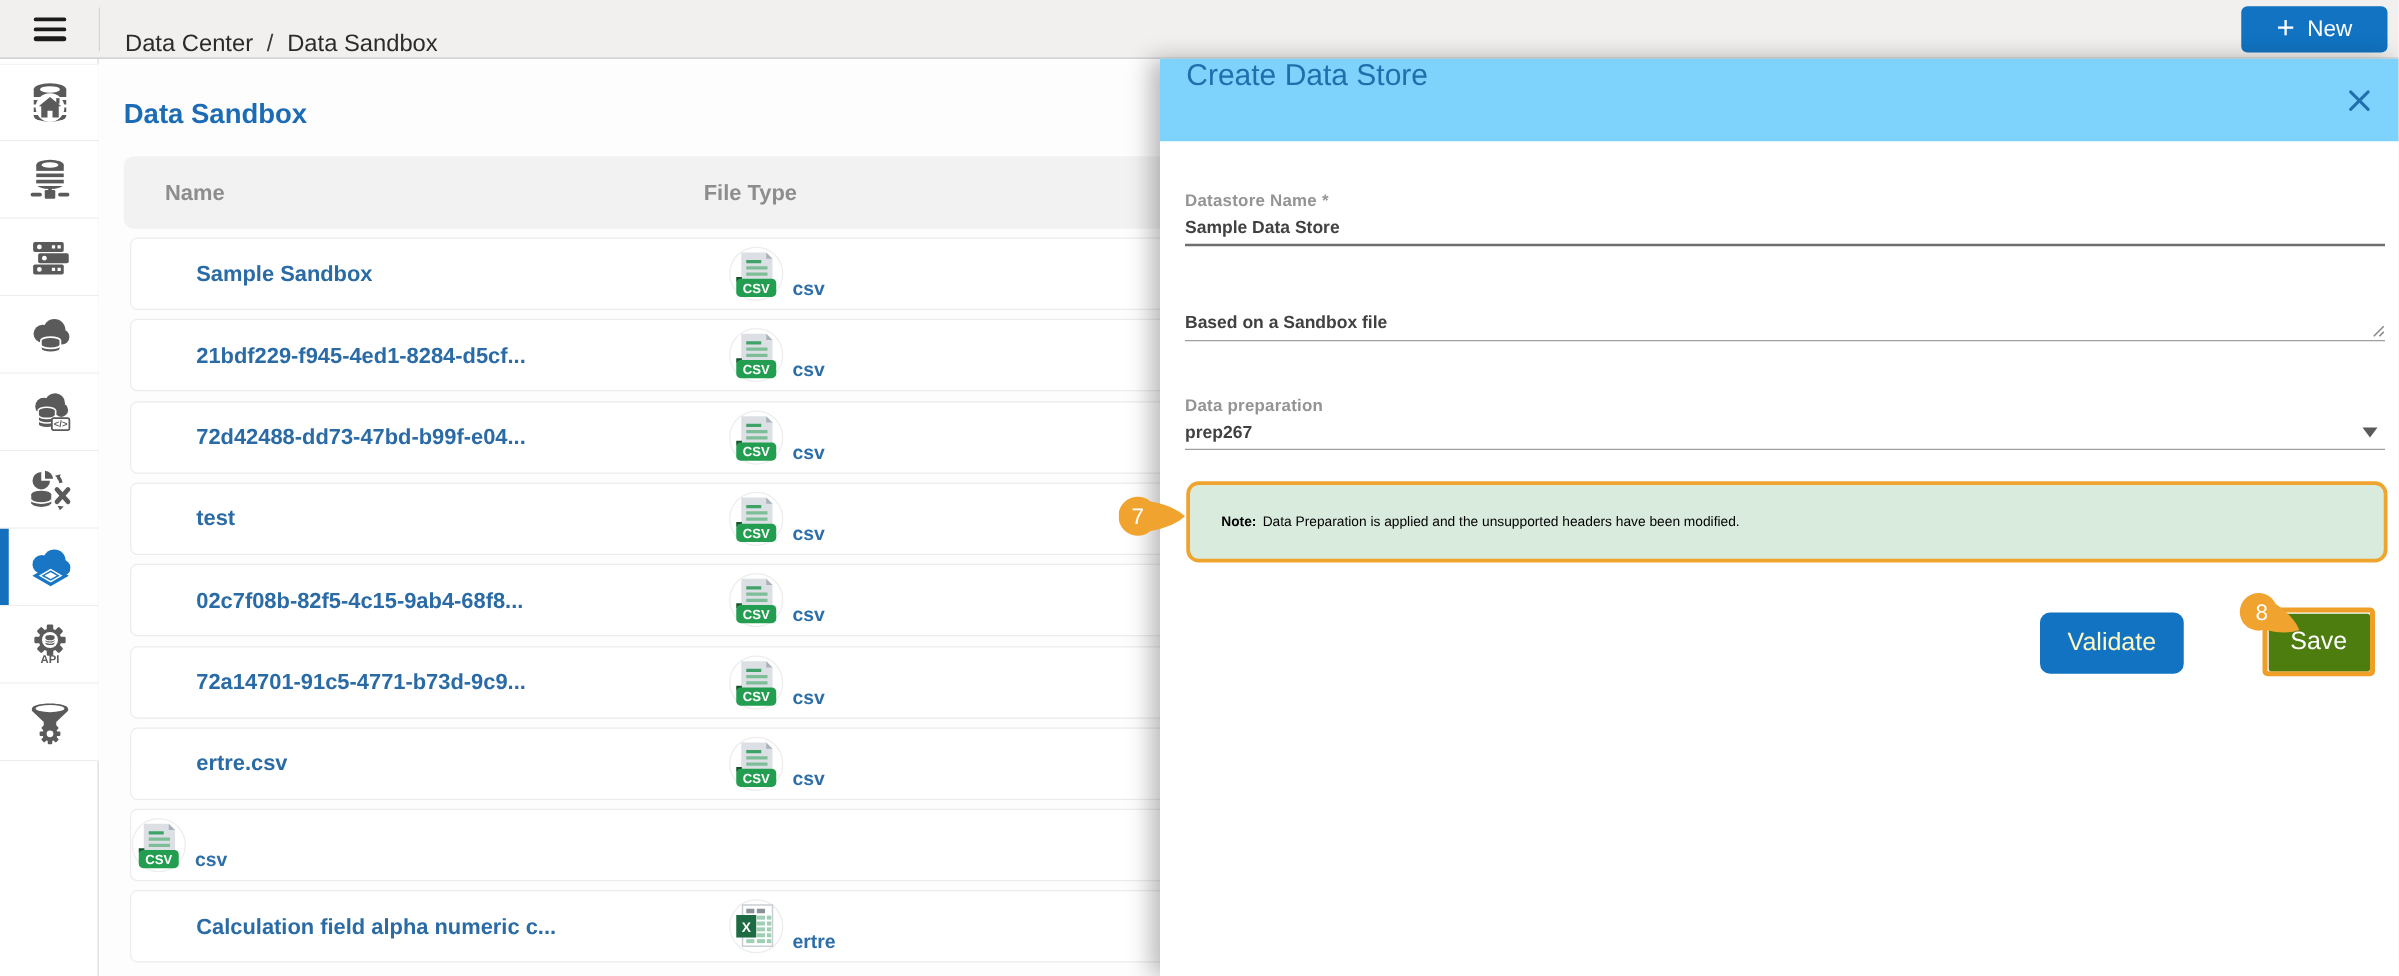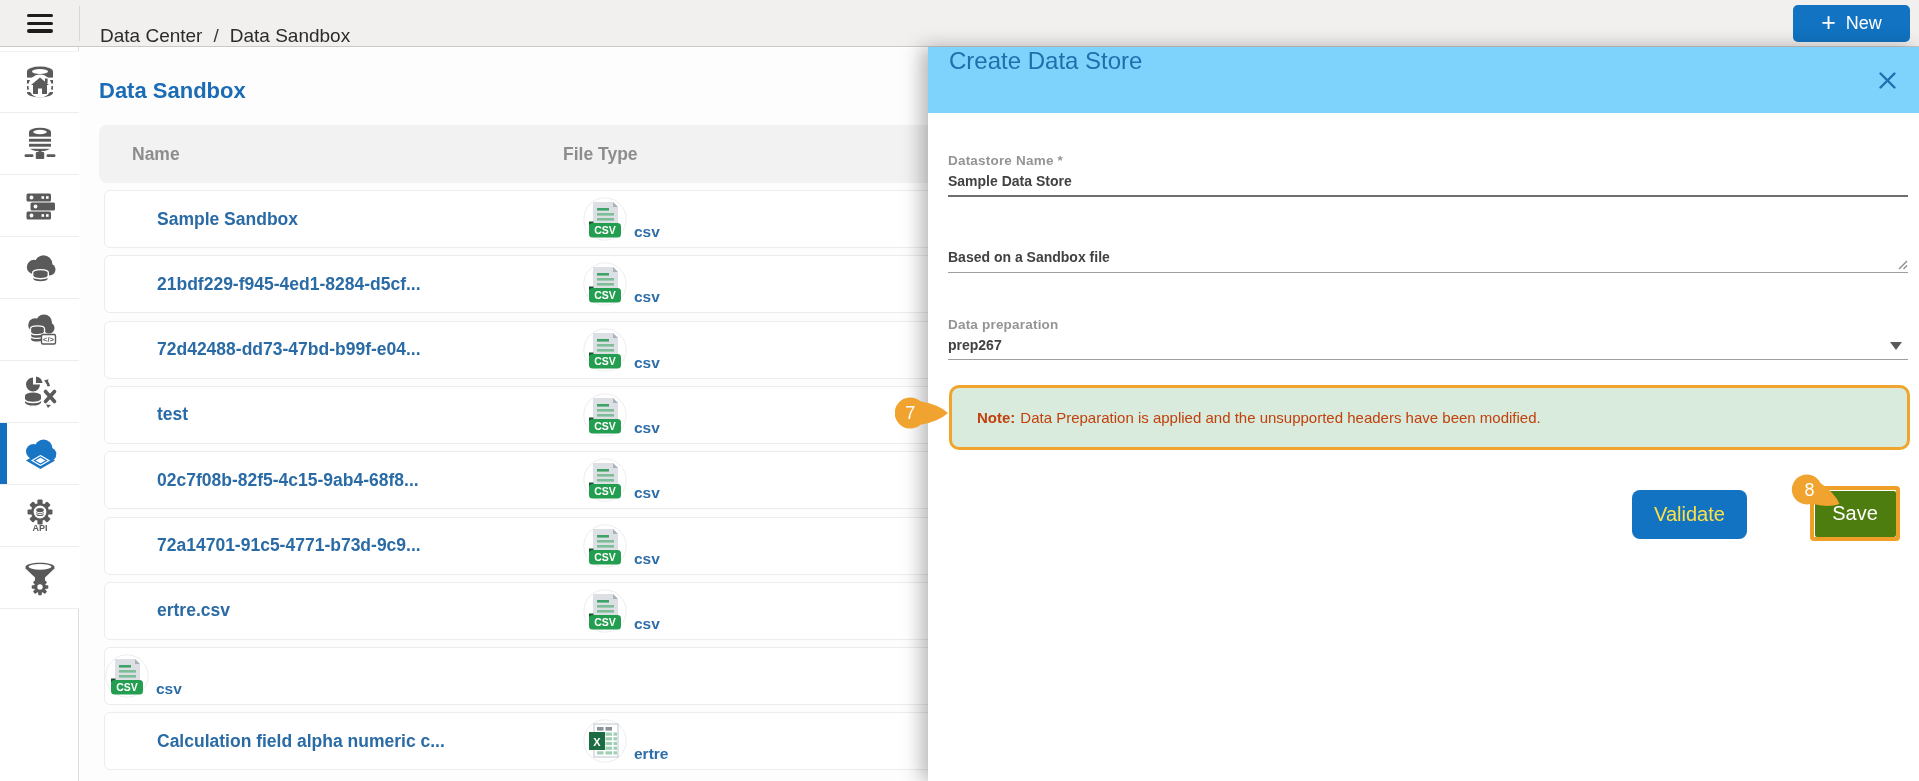--- a/index.html
+++ b/index.html
@@ -62,25 +62,25 @@
   .f2 { top:196px; }  .f2 .fvalue { margin-top:6px; }
   .f2 .fline { margin-top:7px; border-bottom:1px solid #9e9e9e; position:relative; }
   .resize-glyph { position:absolute; right:0; bottom:2px; }
   .f3 { top:270px; }  .f3 .fvalue { margin-top:5px; }
   .f3 .fline { margin-top:6px; border-bottom:1px solid #9e9e9e; }
   .dd-caret { position:absolute; right:6px; top:25px; width:0; height:0;
               border-left:6.5px solid transparent; border-right:6.5px solid transparent; border-top:8px solid #5a5a5a; }
 
   .note-box { position:absolute; left:21px; top:338px; width:961px; height:65px; background:#d8ebdc;
               border:3px solid #efa42d; border-radius:10px; display:flex; align-items:center; }
-  .note-text { margin-left:25px; font-size:15px; color:#c2410c; }
+  .note-text { margin-left:25px; font-size:11px; color:#000000; }
   .note-text b { font-weight:700; margin-right:5px; }
 
   .btn-validate { position:absolute; left:704px; top:443px; width:115px; height:49px; background:#1173c1;
-                  color:#fde047; border:none; border-radius:8px; font-size:20px; font-family:inherit; cursor:pointer;text-align:center; }
+                  color:#fef9c3; border:none; border-radius:8px; font-size:20px; font-family:inherit; cursor:pointer;text-align:center; }
   .save-wrap { position:absolute; left:882px; top:439px; width:90px; height:55px;
                border:4px solid #ef9e27; border-radius:4px; background:#fff; }
   .btn-save { position:absolute; left:0.5px; top:0.5px; width:81px; height:46px; background:#4d7c0f;
               color:#fff; border:none; border-radius:2px; font-size:20px; font-family:inherit; cursor:pointer; }
 
   
   .marker { position:absolute; z-index:60; }
   .m7 { left:895px; top:396px; }
   .m8 { left:1789px; top:468px; }
 </style>

